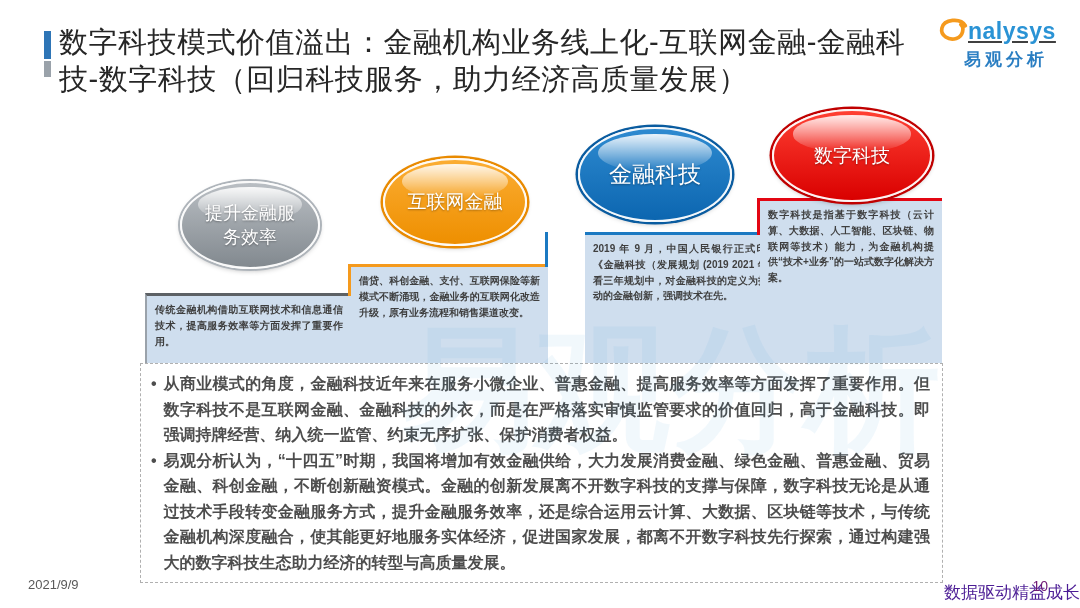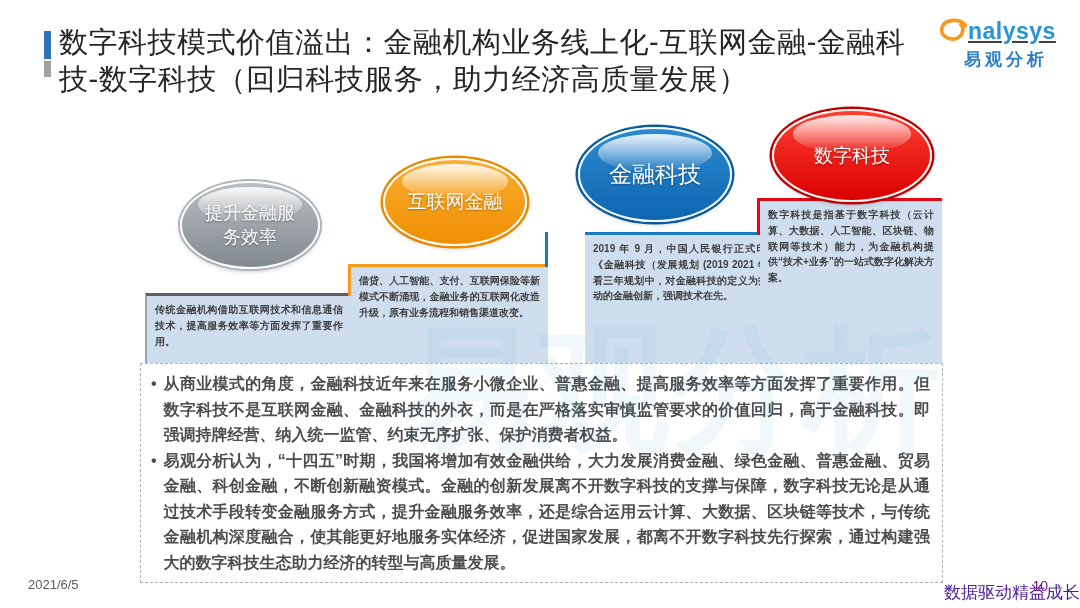--- a/index.html
+++ b/index.html
@@ -109,21 +109,21 @@
       </span>
       <span class="logo-brand">nalysys</span>
     </div>
     <div class="logo-cn">易观分析</div>
   </div>
 
   <div class="panel p1">
     <div class="ptxt">传统金融机构借助互联网技术和信息通信技术，提高服务效率等方面发挥了重要作用。</div>
   </div>
   <div class="panel p2">
-    <div class="ptxt">借贷、人工智能、支付、互联网保险等新模式不断涌现，金融业务的互联网化改造升级，原有业务流程和销售渠道改变。</div>
+    <div class="ptxt">借贷、科创金融、支付、互联网保险等新模式不断涌现，金融业务的互联网化改造升级，原有业务流程和销售渠道改变。</div>
   </div>
   <div class="panel p3">
     <div class="ptxt">2019 年 9 月，中国人民银行正式印发了《金融科技（发展规划 (2019 2021 年》再看三年规划中，对金融科技的定义为技术驱动的金融创新，强调技术在先。</div>
   </div>
   <div class="panel p4">
     <div class="ptxt">数字科技是指基于数字科技（云计算、大数据、人工智能、区块链、物联网等技术）能力，为金融机构提供“技术+业务”的一站式数字化解决方案。</div>
   </div>
   <div class="riser r2"></div>
   <div class="riser r3"></div>
   <div class="riser r4"></div>
@@ -151,17 +151,17 @@
       <span>从商业模式的角度，金融科技近年来在服务小微企业、普惠金融、提高服务效率等方面发挥了重要作用。但数字科技不是互联网金融、金融科技的外衣，而是在严格落实审慎监管要求的价值回归，高于金融科技。即强调持牌经营、纳入统一监管、约束无序扩张、保护消费者权益。</span>
     </div>
     <div class="bullet">
       <span class="dot">•</span>
       <span>易观分析认为，“十四五”时期，我国将增加有效金融供给，大力发展消费金融、绿色金融、普惠金融、贸易金融、科创金融，不断创新融资模式。金融的创新发展离不开数字科技的支撑与保障，数字科技无论是从通过技术手段转变金融服务方式，提升金融服务效率，还是综合运用云计算、大数据、区块链等技术，与传统金融机构深度融合，使其能更好地服务实体经济，促进国家发展，都离不开数字科技先行探索，通过构建强大的数字科技生态助力经济的转型与高质量发展。</span>
     </div>
   </div>
 
   <div class="watermark">易观分析</div>
 
-  <div class="footer-date">2021/6/5</div>
+  <div class="footer-date">2021/9/9</div>
   <div class="footer-slogan">数据驱动精益成长</div>
   <div class="footer-page">10</div>
 
 </div>
 
 </body></html>

